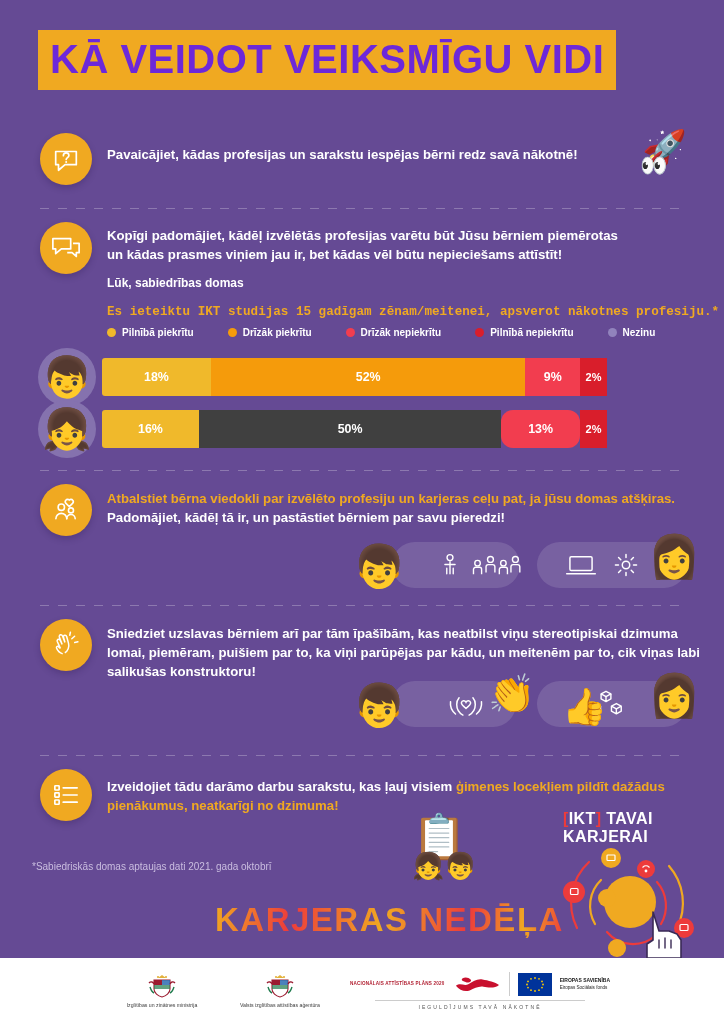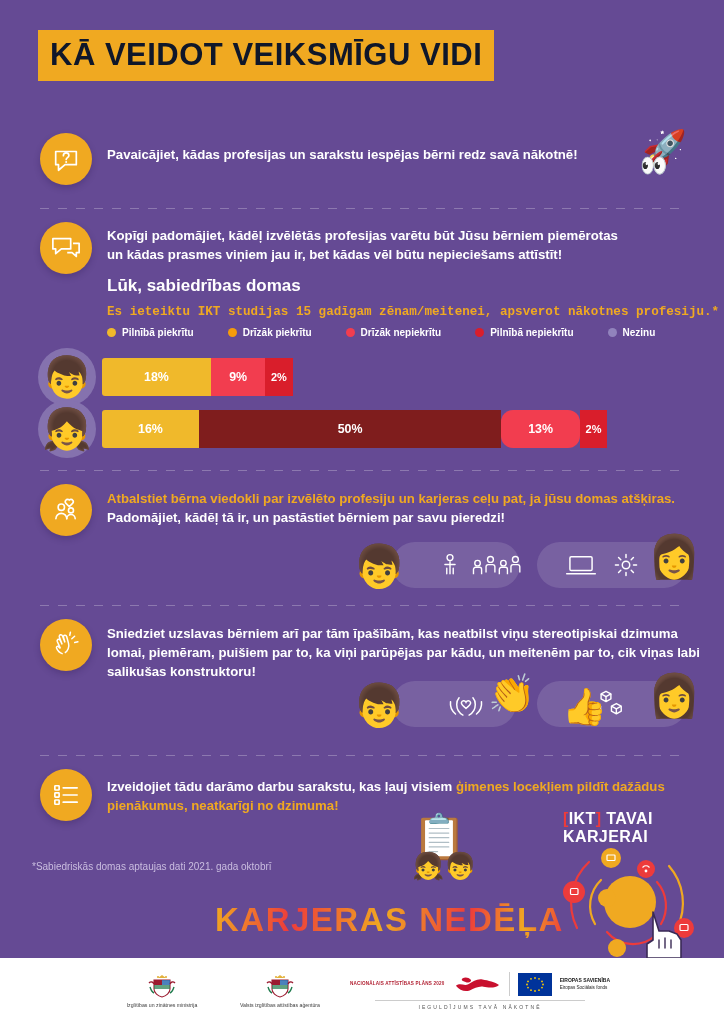--- a/index.html
+++ b/index.html
@@ -14,22 +14,22 @@
     width: 724px; height: 1024px;
     background: #654A94;
     overflow: hidden;
   }
 
   
   .title-wrap { position: absolute; left: 0; top: 30px; width: 724px; }
   .title-line {
     display: inline-block;
     background: #F0A921;
-    color: #0f172a;
-    font-size: 31px;
+    color: #6d28d9;
+    font-size: 40px;
     font-weight: bold;
     letter-spacing: 0.5px;
     line-height: 1;
     padding: 9px 12px 11px 12px;
     white-space: nowrap;
   }
   .title-row1 { padding-left: 38px; }
   .title-row2 { padding-left: 38px; margin-top: 8px; text-align: left; }
   .title-row2-inner { margin-left: 215px; }
 
@@ -45,21 +45,21 @@
   .bullet-icon svg { display: block; }
 
   .body-text {
     position: absolute; left: 107px; width: 600px;
     color: #ffffff; font-size: 13.2px; font-weight: bold;
     line-height: 1.45;
   }
   .body-text .accent { color: #F0A921; }
   .sub-head {
     position: absolute; left: 107px;
-    color: #ffffff; font-size: 17px; font-weight: bold;
+    color: #ffffff; font-size: 12px; font-weight: bold;
   }
   .chart-title {
     position: absolute; left: 107px;
     color: #F0A921; font-size: 12.6px; font-weight: bold;
   }
 
   
   .divider {
     position: absolute; left: 40px; width: 645px; height: 1px;
     background: repeating-linear-gradient(to right,
@@ -190,30 +190,31 @@
       <span class="legend-dot" style="background:#9183BC;"></span>
       <span class="legend-label">Nezinu</span>
     </div>
   </div>
 
   <div class="avatar-circle" style="top:348px;">
     <span>👦</span>
   </div>
   <div class="bar-row" style="top:358px;">
     <div class="bar-seg" style="width:18%;background:#F0B92B;">18%</div>
+    <div class="bar-seg" style="width:52%;background:#F59B0B;">52%</div>
     <div class="bar-seg" style="width:9%;background:#F23D4F;">9%</div>
     <div class="bar-seg" style="width:4.5%;background:#D91E2B;font-size:11px;">2%</div>
   </div>
 
   <div class="avatar-circle" style="top:400px;">
     <span>👧</span>
   </div>
   <div class="bar-row" style="top:410px;">
     <div class="bar-seg" style="width:16%;background:#F0B92B;">16%</div>
-    <div class="bar-seg" style="width:50%;background:#7f1d1d;">50%</div>
+    <div class="bar-seg" style="width:50%;background:#404040;">50%</div>
     <div class="bar-seg" style="width:13%;background:#F23D4F;border-radius:12px;">13%</div>
     <div class="bar-seg" style="width:4.5%;background:#D91E2B;font-size:11px;">2%</div>
   </div>
 
   <div class="divider" style="top:470px;"></div>
 
   <div class="section" style="top:484px;">
     <div class="bullet-icon" style="top:0;">
       <svg width="30" height="30" viewBox="0 0 32 32" fill="none" stroke="#fff" stroke-width="1.7">
         <path d="M19.5 5.4c1-1.1 2.8-1 3.7.2.8 1 .7 2.5-.2 3.4l-3.5 3.3-3.5-3.3c-.9-.9-1-2.4-.2-3.4.9-1.2 2.7-1.3 3.7-.2z"></path>

